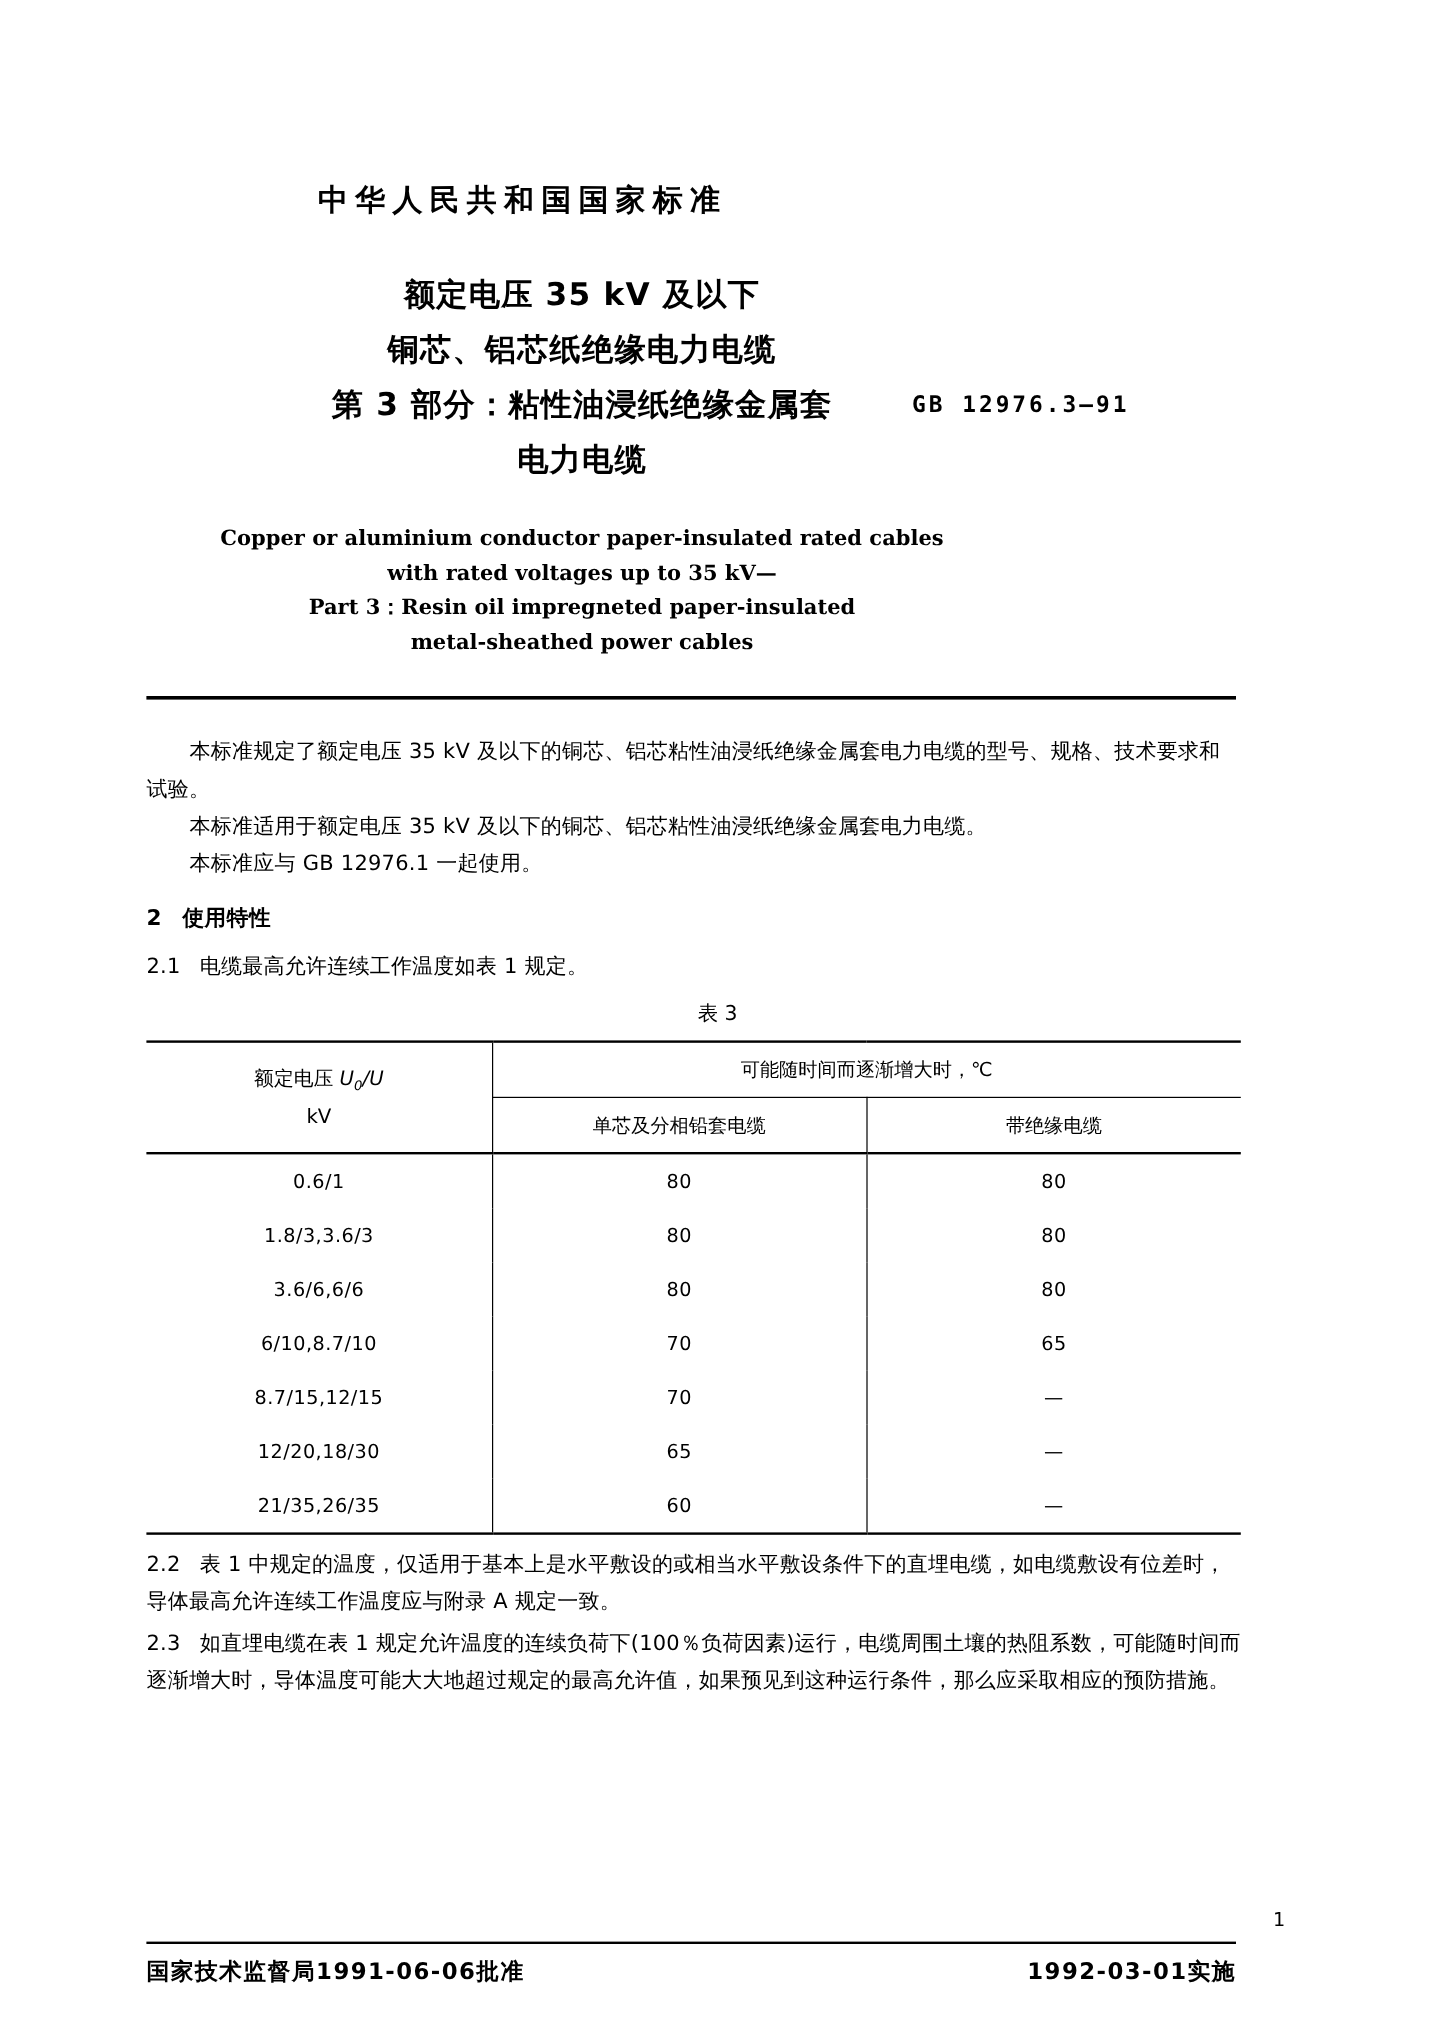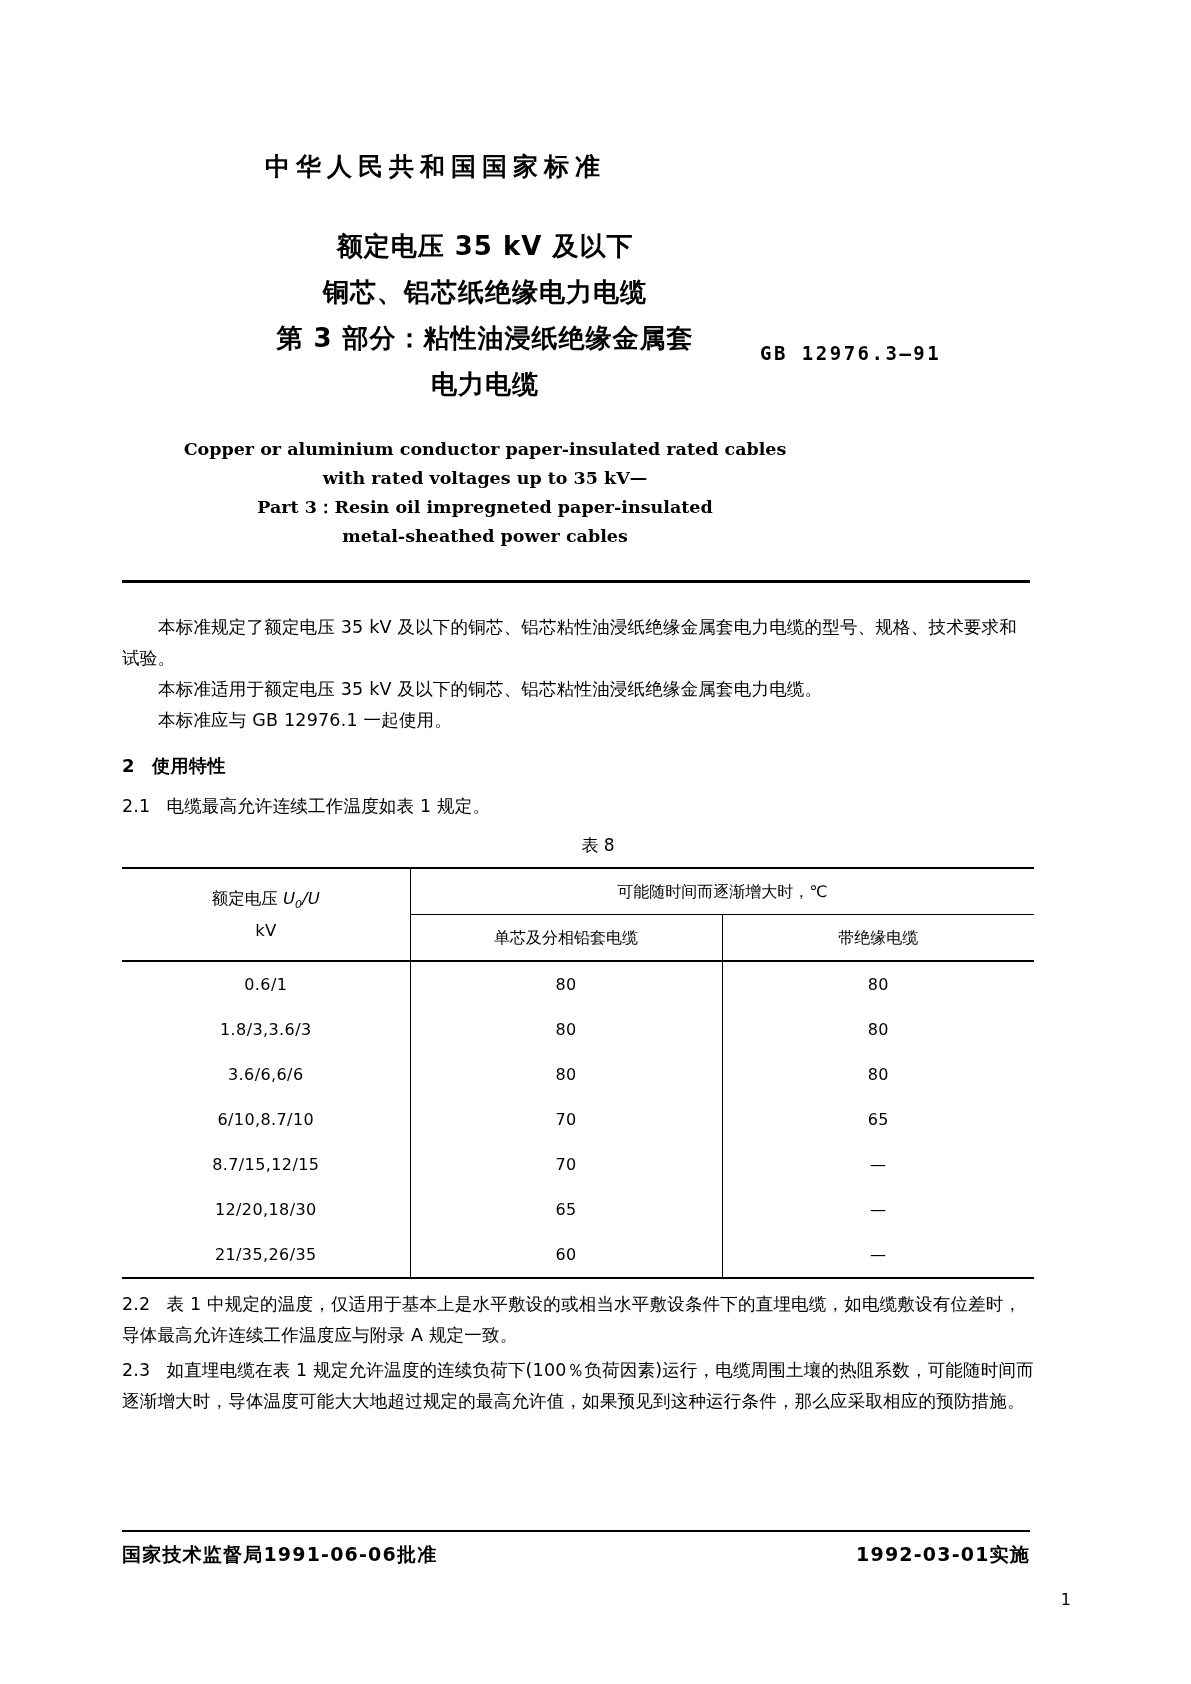--- a/index.html
+++ b/index.html
@@ -47,21 +47,21 @@
   .cn-title-line {
     font-weight: bold;
     font-size: 26px;
     line-height: 46px;
     letter-spacing: 1px;
     white-space: nowrap;
   }
   .std-number {
     position: absolute;
     left: 640px;
-    top: 192px;
+    top: 176px;
     font-family: "DejaVu Sans Mono", "Liberation Mono", monospace;
     font-size: 19px;
     letter-spacing: 2.5px;
     font-weight: bold;
     white-space: nowrap;
   }
   .en-title {
     margin-top: 28px;
     width: 690px;
     margin-left: 20px;
@@ -135,21 +135,21 @@
   .vl      { border-left: 1px solid #000 !important; }
   .hdr-v   { font-size: 16.5px; line-height: 25px; }
   .italic  { font-style: italic; }
   .sub     { font-size: 11px; vertical-align: sub; }
   .cellnum { font-family: "DejaVu Sans", "Liberation Sans", sans-serif; font-size: 16px; letter-spacing: 0.4px;}
 
   
   .footer {
     position: absolute;
     left: 122px;
-    top: 1530px;
+    top: 1618px;
     width: 908px;
     border-top: 2.5px solid #000;
     padding-top: 10px;
     display: flex;
     justify-content: space-between;
     font-weight: bold;
     font-size: 19px;
     letter-spacing: 1.2px;
   }
   .page-no {
@@ -195,21 +195,21 @@
     <div class="para">本标准应与 GB 12976.1 一起使用。</div>
 
     <div class="h-sec">
       <span class="num">2</span><span>使用特性</span>
     </div>
 
     <div class="para-num">
       <span class="n">2.1</span><span>电缆最高允许连续工作温度如表 1 规定。</span>
     </div>
 
-    <div class="table-caption">表 8</div>
+    <div class="table-caption">表 3</div>
 
     <table class="t1">
       <colgroup>
         <col style="width:288px">
         <col style="width:312px">
         <col style="width:312px">
       </colgroup>
       <tbody>
         <tr>
           <td rowspan="2" class="tb-top tb-bot hdr-v">

